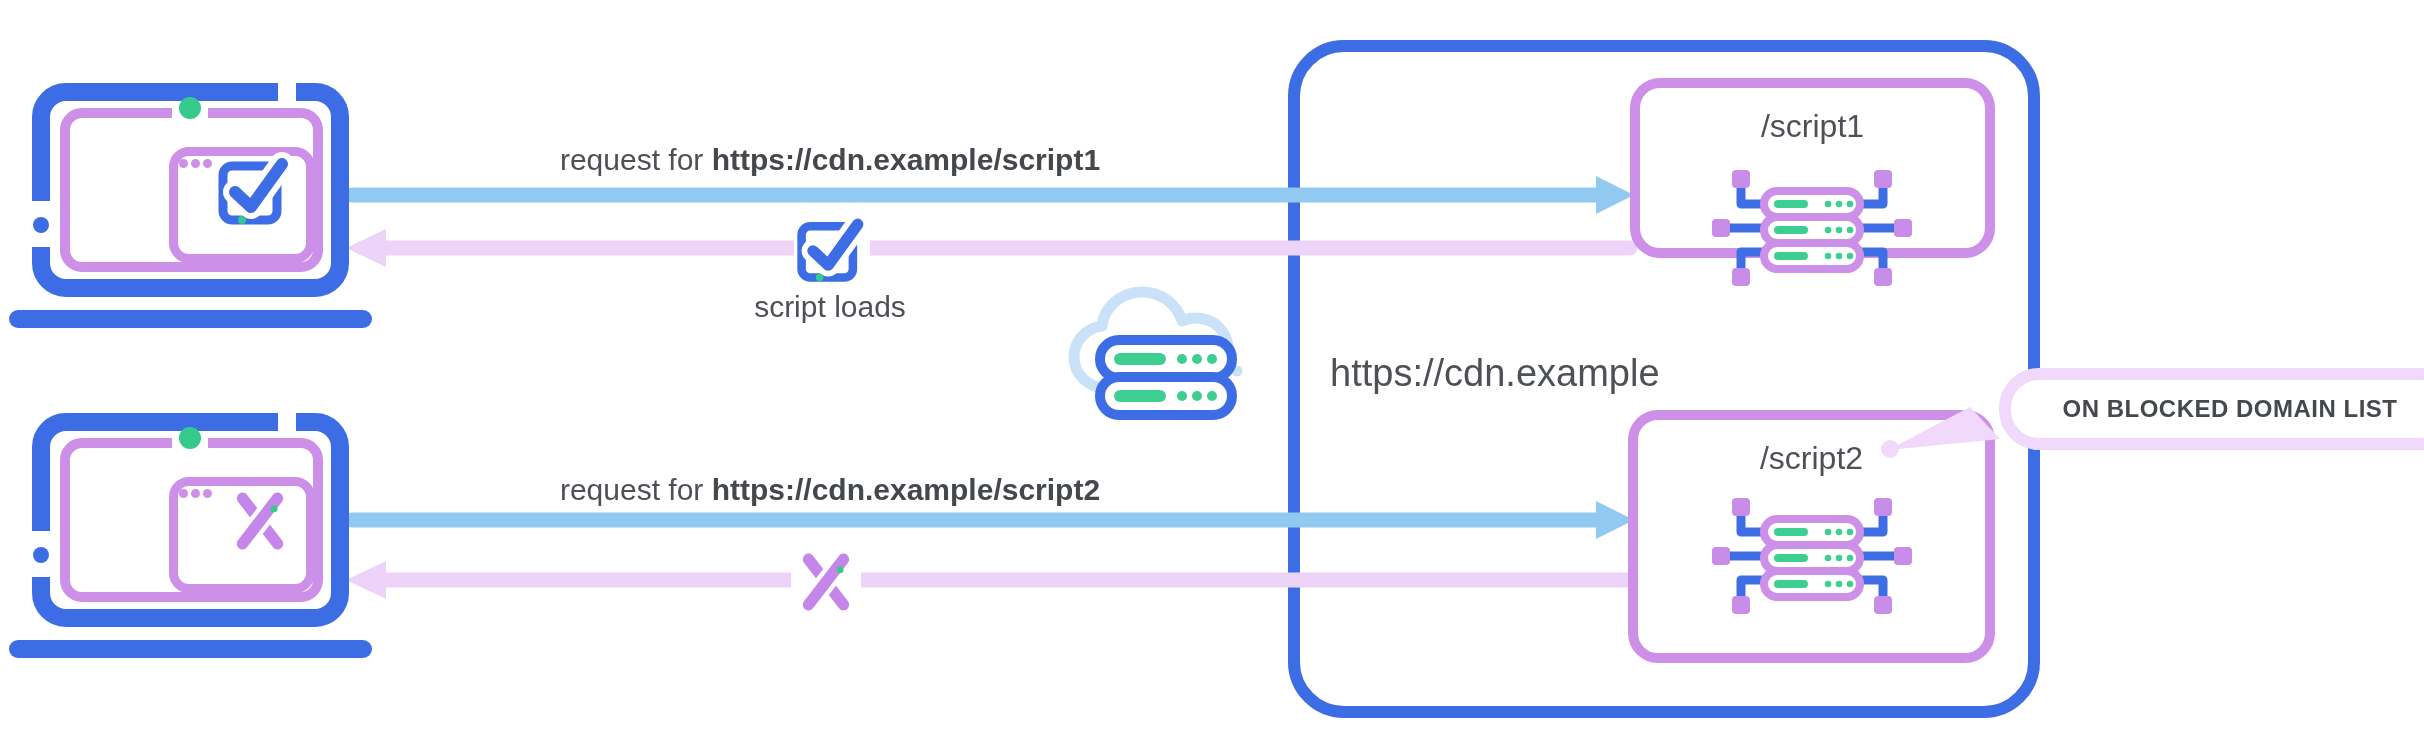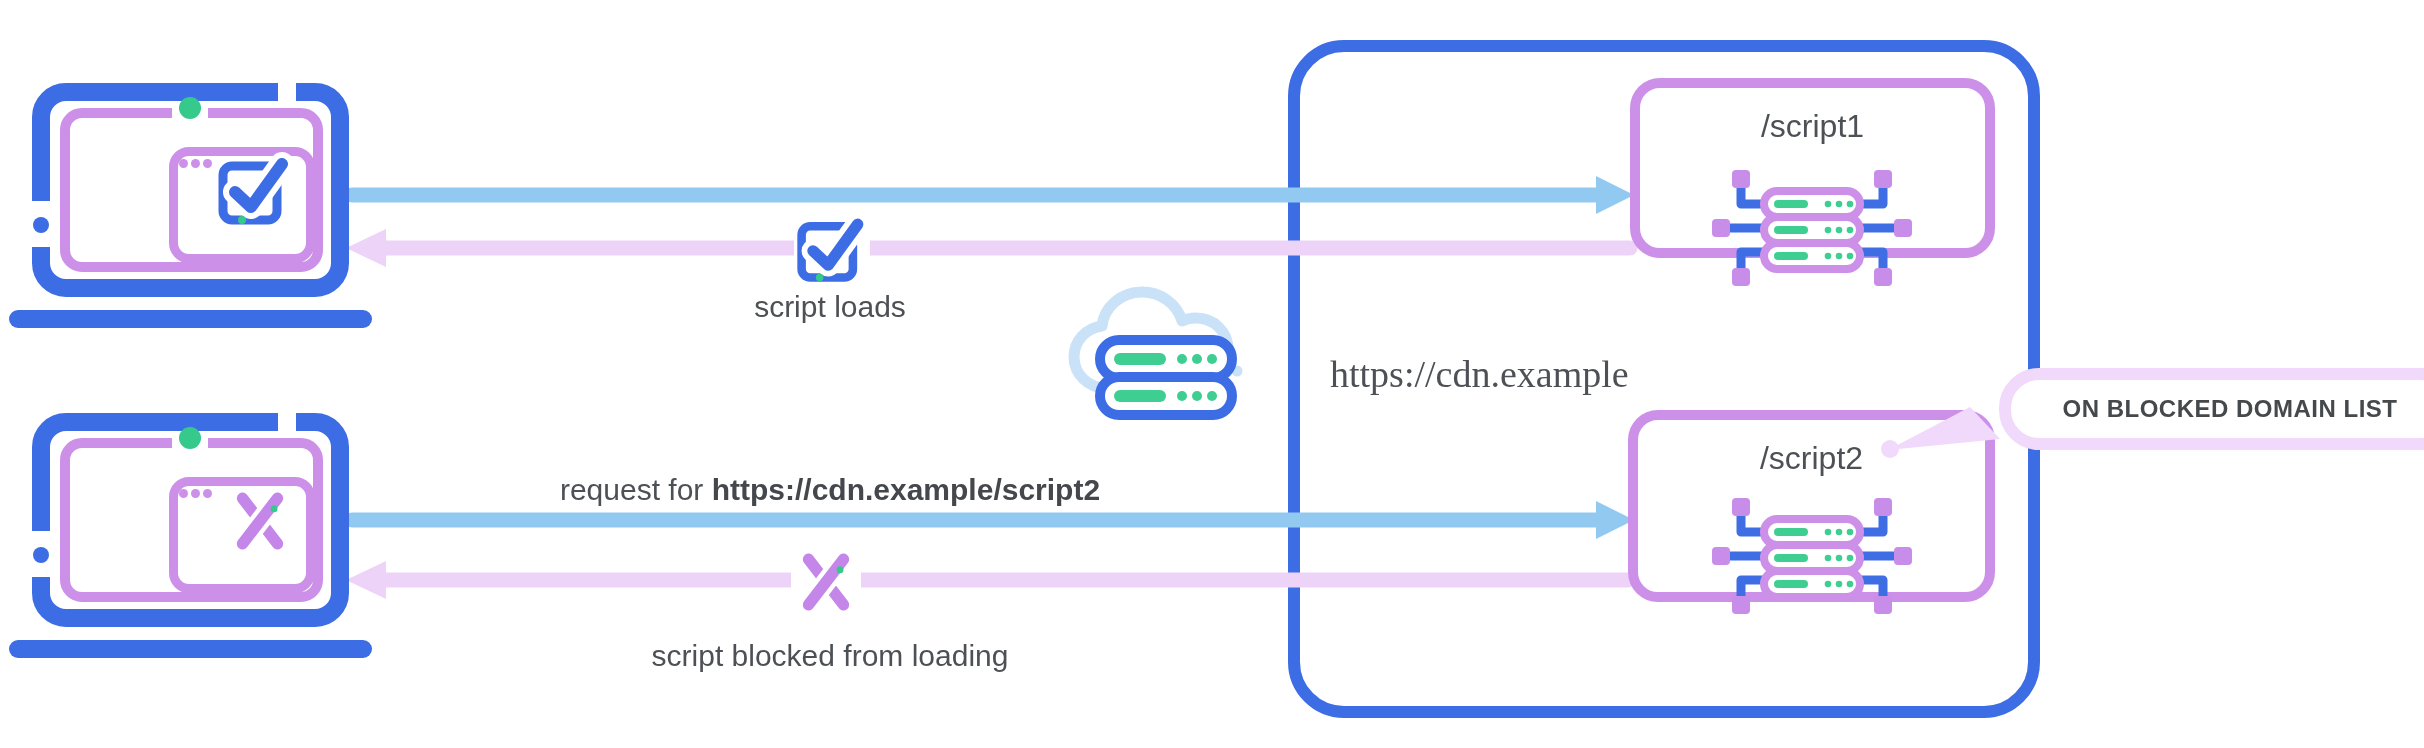--- a/index.html
+++ b/index.html
@@ -15,21 +15,21 @@
   .lp-base{position:absolute;left:9px;top:227px;width:363px;height:18px;border-radius:10px;background:#3d6de4;}
   .lp-screen{position:absolute;left:60px;top:25px;width:263px;height:164px;border:10px solid #cd90e9;border-radius:22px;box-sizing:border-box;}
   .lp-screen-gap{position:absolute;left:172px;top:25px;width:36px;height:10px;background:#fff;}
   .lp-green{position:absolute;left:179px;top:14px;width:22px;height:22px;border-radius:50%;background:#35c98c;}
   .lp-browser{position:absolute;left:169px;top:64px;width:146px;height:116px;border:9px solid #cd90e9;border-radius:20px;box-sizing:border-box;}
   .lp-bdot{position:absolute;top:76px;width:9px;height:9px;border-radius:50%;background:#cd90e9;}
   
   #cdn-box{left:1288px;top:40px;width:752px;height:678px;border:12px solid #3d6de4;border-radius:56px;box-sizing:border-box;z-index:1;}
   .script-box{border:10px solid #cd90e9;border-radius:30px;box-sizing:border-box;z-index:2;background:#fff;}
   .script-label{width:100%;text-align:center;padding-top:20px;font-size:32px;color:#4d5156;}
-  #cdn-label{left:1330px;top:352px;font-size:38px;color:#4d5156;z-index:2;font-family:Liberation Serif, serif;}
+  #cdn-label{left:1330px;top:352px;font-size:38px;color:#4d5156;z-index:2;}
   
   .corridor-text{left:430px;width:800px;text-align:center;font-size:30px;line-height:36px;color:#4d5156;z-index:4;}
   .corridor-text b{font-weight:700;color:#44484c;}
   
   #tooltip{left:1999px;top:368px;width:462px;height:82px;background:#fff;border:12px solid #f0d9fa;border-radius:40px;
            box-sizing:border-box;z-index:6;display:flex;align-items:center;justify-content:center;}
   #tooltip span{font-size:24px;font-weight:700;letter-spacing:.5px;color:#46494c;white-space:nowrap;}
   .icon-chip{background:#fff;z-index:3;}
   svg{display:block;}
 </style>
@@ -95,25 +95,27 @@
     <span class="lp-bdot" style="left:191px"></span>
     <span class="lp-bdot" style="left:203px"></span>
     <svg class="abs" style="left:225px;top:73px" width="70" height="70" viewBox="0 0 80 80">
       <path d="M20,14 L60,66" stroke="#c487e9" stroke-width="13" stroke-linecap="round"></path>
       <path d="M60,14 L20,66" stroke="#fff" stroke-width="23" stroke-linecap="round"></path>
       <path d="M60,14 L20,66" stroke="#c487e9" stroke-width="13" stroke-linecap="round"></path>
       <circle cx="56" cy="26" r="4" fill="#35c98c"></circle>
     </svg>
   </div>
 
+  <div class="abs corridor-text" style="top:142px">
+    <span>request for </span><b>https://cdn.example/script1</b>
+  </div>
   <div class="abs corridor-text" style="top:289px">script loads</div>
   <div class="abs corridor-text" style="top:472px">
     <span>request for </span><b>https://cdn.example/script2</b>
   </div>
-  <div class="abs corridor-text" style="top:638px">script blocked from loading</div>
 
   <div class="abs icon-chip" style="left:794px;top:211px;width:76px;height:76px">
     <svg width="76" height="76" viewBox="0 0 80 80">
       <rect x="8" y="16" width="54" height="54" rx="9" fill="#fff" stroke="#3d6de4" stroke-width="9"></rect>
       <path d="M20,42 L36,57 L67,14" stroke="#fff" stroke-width="24" fill="none" stroke-linecap="round" stroke-linejoin="round"></path>
       <path d="M20,42 L36,57 L67,14" stroke="#3d6de4" stroke-width="12" fill="none" stroke-linecap="round" stroke-linejoin="round"></path>
       <circle cx="27" cy="70" r="4" fill="#35c98c"></circle>
     </svg>
   </div>
   <div class="abs icon-chip" style="left:791px;top:547px;width:70px;height:70px">
@@ -166,21 +168,21 @@
       <circle cx="127" cy="34" r="3.3" fill="#3fce92"></circle>
       <circle cx="138" cy="34" r="3.3" fill="#3fce92"></circle>
     <circle cx="116" cy="60" r="3.3" fill="#3fce92"></circle>
       <circle cx="127" cy="60" r="3.3" fill="#3fce92"></circle>
       <circle cx="138" cy="60" r="3.3" fill="#3fce92"></circle>
     <circle cx="116" cy="86" r="3.3" fill="#3fce92"></circle>
       <circle cx="127" cy="86" r="3.3" fill="#3fce92"></circle>
       <circle cx="138" cy="86" r="3.3" fill="#3fce92"></circle>
   </svg>
 
-  <div class="abs script-box" style="left:1628px;top:410px;width:367px;height:192px">
+  <div class="abs script-box" style="left:1628px;top:410px;width:367px;height:253px">
     <div class="script-label">/script2</div>
   </div>
   <svg class="abs" style="left:1712px;top:498px;z-index:3" width="200" height="120" viewBox="0 0 200 120">
     <path d="M29,10 L29,34 L52,34" fill="none" stroke="#3f6ee4" stroke-width="9" stroke-linejoin="round"></path>
     <path d="M171,10 L171,34 L148,34" fill="none" stroke="#3f6ee4" stroke-width="9" stroke-linejoin="round"></path>
     <path d="M14,58 L52,58" stroke="#3f6ee4" stroke-width="9"></path>
     <path d="M186,58 L148,58" stroke="#3f6ee4" stroke-width="9"></path>
     <path d="M29,110 L29,82 L52,82" fill="none" stroke="#3f6ee4" stroke-width="9" stroke-linejoin="round"></path>
     <path d="M171,110 L171,82 L148,82" fill="none" stroke="#3f6ee4" stroke-width="9" stroke-linejoin="round"></path>
     <rect x="20" y="0" width="18" height="18" rx="4" fill="#c88ce9"></rect>

